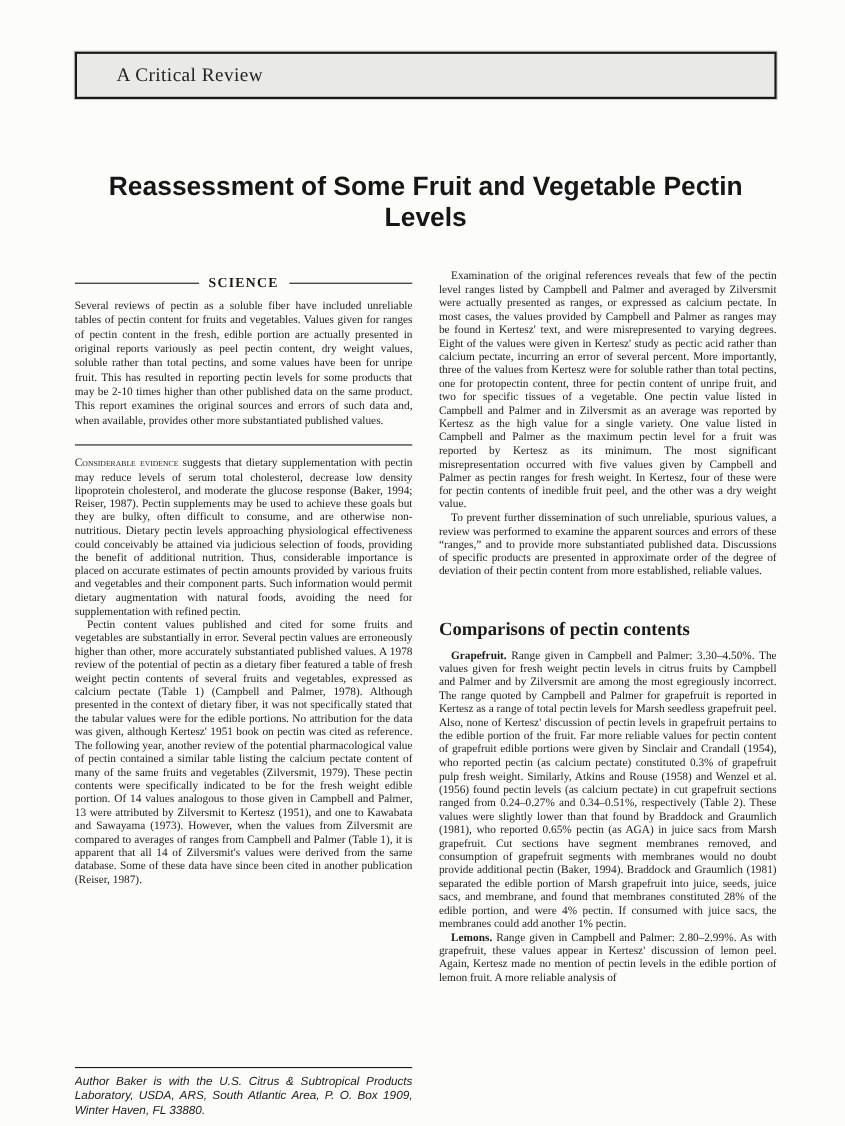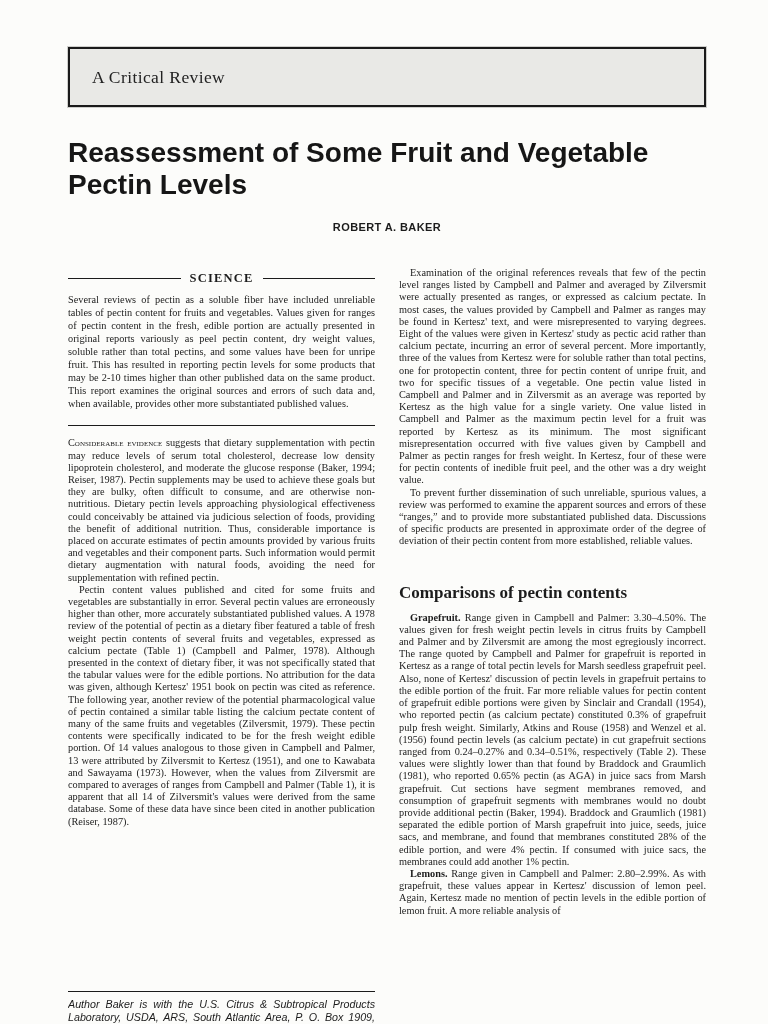--- a/index.html
+++ b/index.html
@@ -3,28 +3,28 @@
 <meta charset="utf-8">
 <style>
   html,body{margin:0;padding:0;background:#ffffff;}
   .page{
     width:768px;height:1024px;box-sizing:border-box;position:relative;
     background:#fcfcfa;color:#1c1c1c;
     font-family:"Liberation Serif",serif;
     padding:47px 62px 26px 68px;overflow:hidden;
   }
   .banner{
-    border:2px solid #1a1a1a;background:#e9e9e6;height:60px;
-    display:flex;align-items:center;padding-left:22px;box-sizing:border-box;
+    border:2px solid #1a1a1a;background:#e9e9e6;height:43px;
+    display:flex;align-items:center;padding-left:36px;box-sizing:border-box;
     font-size:17.5px;letter-spacing:.4px;color:#222;
     box-shadow:0 0 0 1px #cfcfcc;
   }
   .title{
-    margin:30px 0 0;
-    font-family:"Liberation Sans",sans-serif;font-weight:700;font-size:28px;color:#161616;
+    margin:66px 0 0;text-align:center;
+    font-family:"Liberation Sans",sans-serif;font-weight:700;font-size:24px;color:#161616;
   }
   .author{
     margin-top:20px;text-align:center;
     font-family:"Liberation Sans",sans-serif;font-weight:700;font-size:11px;letter-spacing:.4px;
   }
   .columns{display:flex;gap:24px;margin-top:34px;height:780px;}
   .col{flex:1;min-width:0;display:flex;flex-direction:column;overflow:hidden;}
   .abs-head{display:flex;align-items:center;gap:9px;margin:4px 0 7px;}
   .abs-head .rule{flex:1;height:1.4px;background:#1b1b1b;}
   .abs-title{font-weight:700;font-size:12.5px;letter-spacing:1.2px;}
@@ -60,21 +60,20 @@
 <body>
 
 <div class="page">
 
   <div class="banner">
     <span>A Critical Review</span>
   </div>
 
   <h1 class="title">Reassessment of Some Fruit and Vegetable Pectin Levels</h1>
 
-  <div class="author">ROBERT A. BAKER</div>
 
   <div class="columns">
 
     <div class="col">
       <div class="abs-head">
         <span class="rule"></span>
         <span class="abs-title">SCIENCE</span>
         <span class="rule"></span>
       </div>
       <p class="small">Several reviews of pectin as a soluble fiber have included unreliable tables of pectin content for fruits and vegetables. Values given for ranges of pectin content in the fresh, edible portion are actually presented in original reports variously as peel pectin content, dry weight values, soluble rather than total pectins, and some values have been for unripe fruit. This has resulted in reporting pectin levels for some products that may be 2-10 times higher than other published data on the same product. This report examines the original sources and errors of such data and, when available, provides other more substantiated published values.</p>

